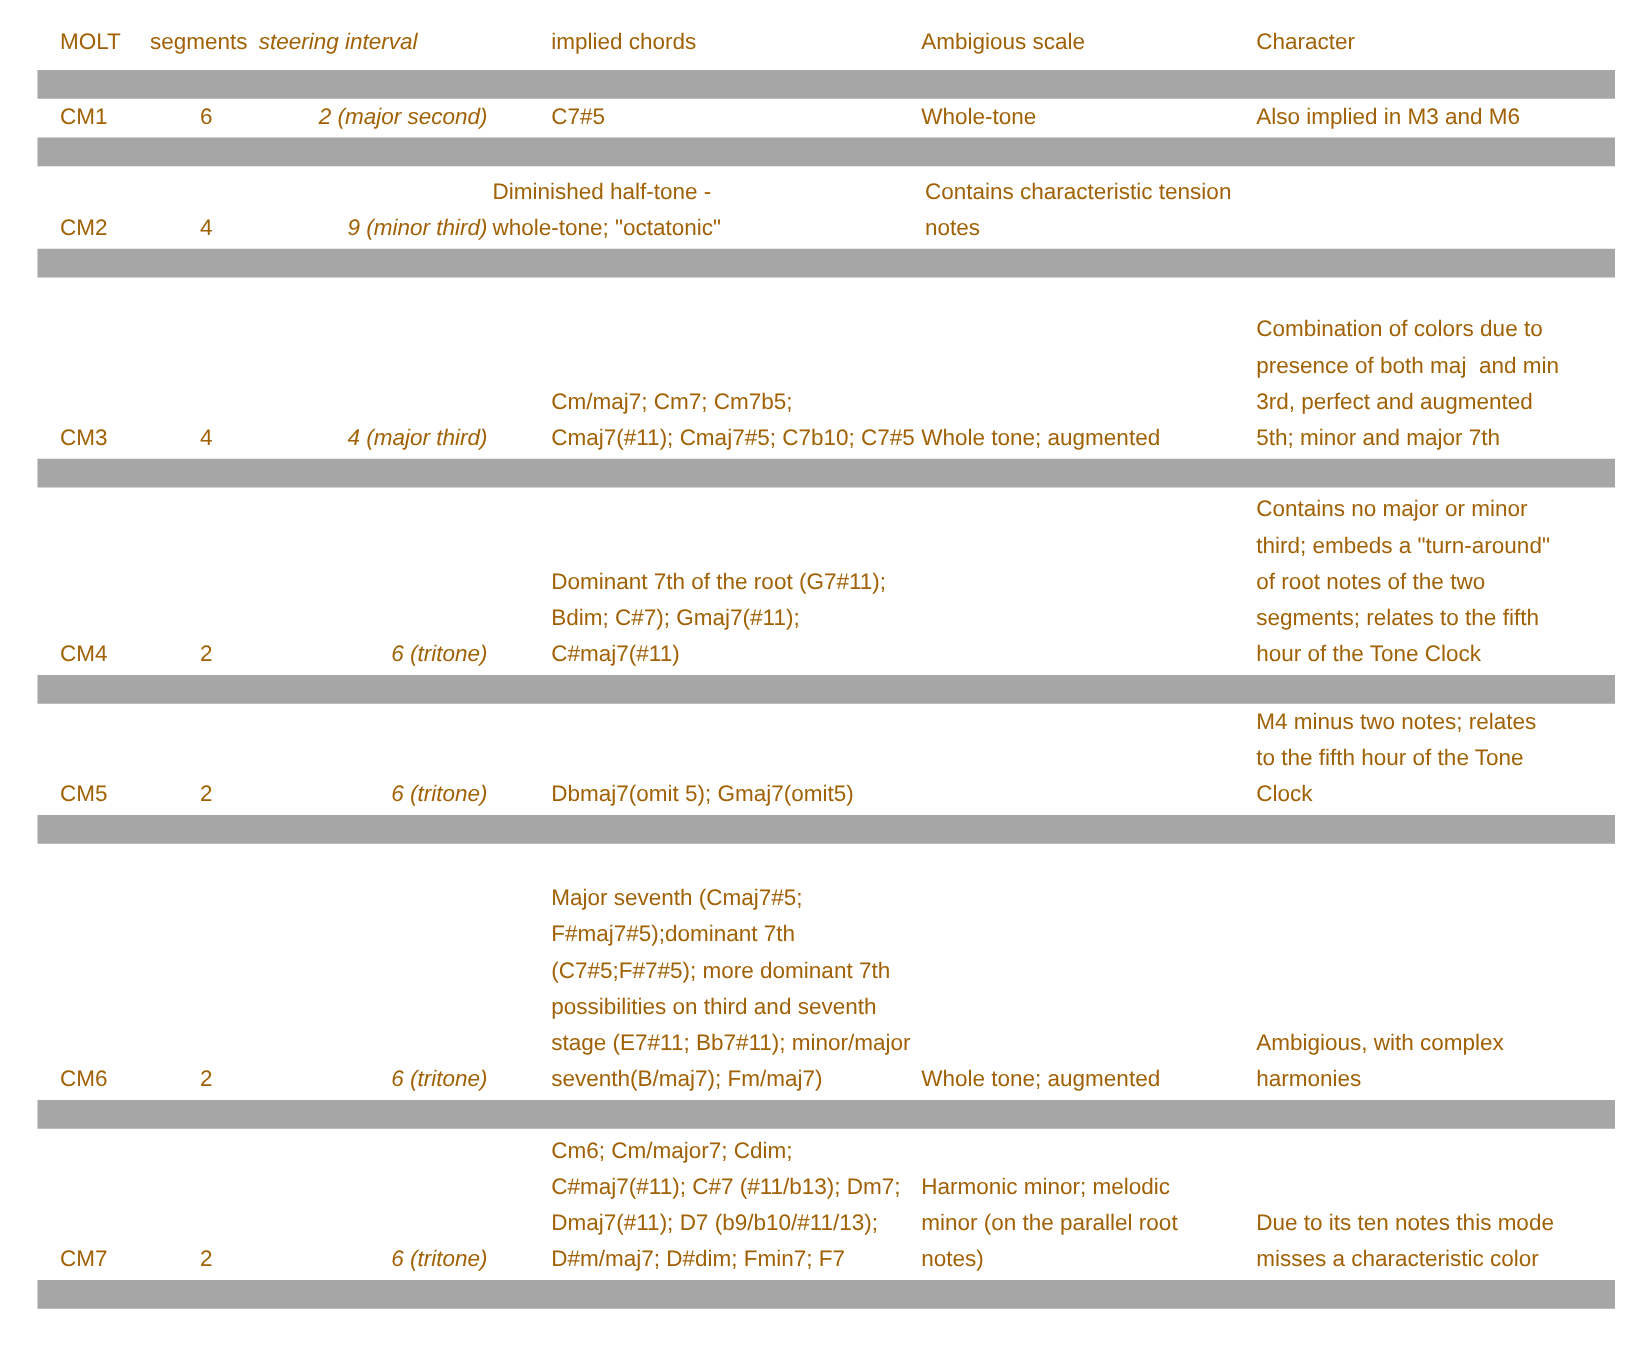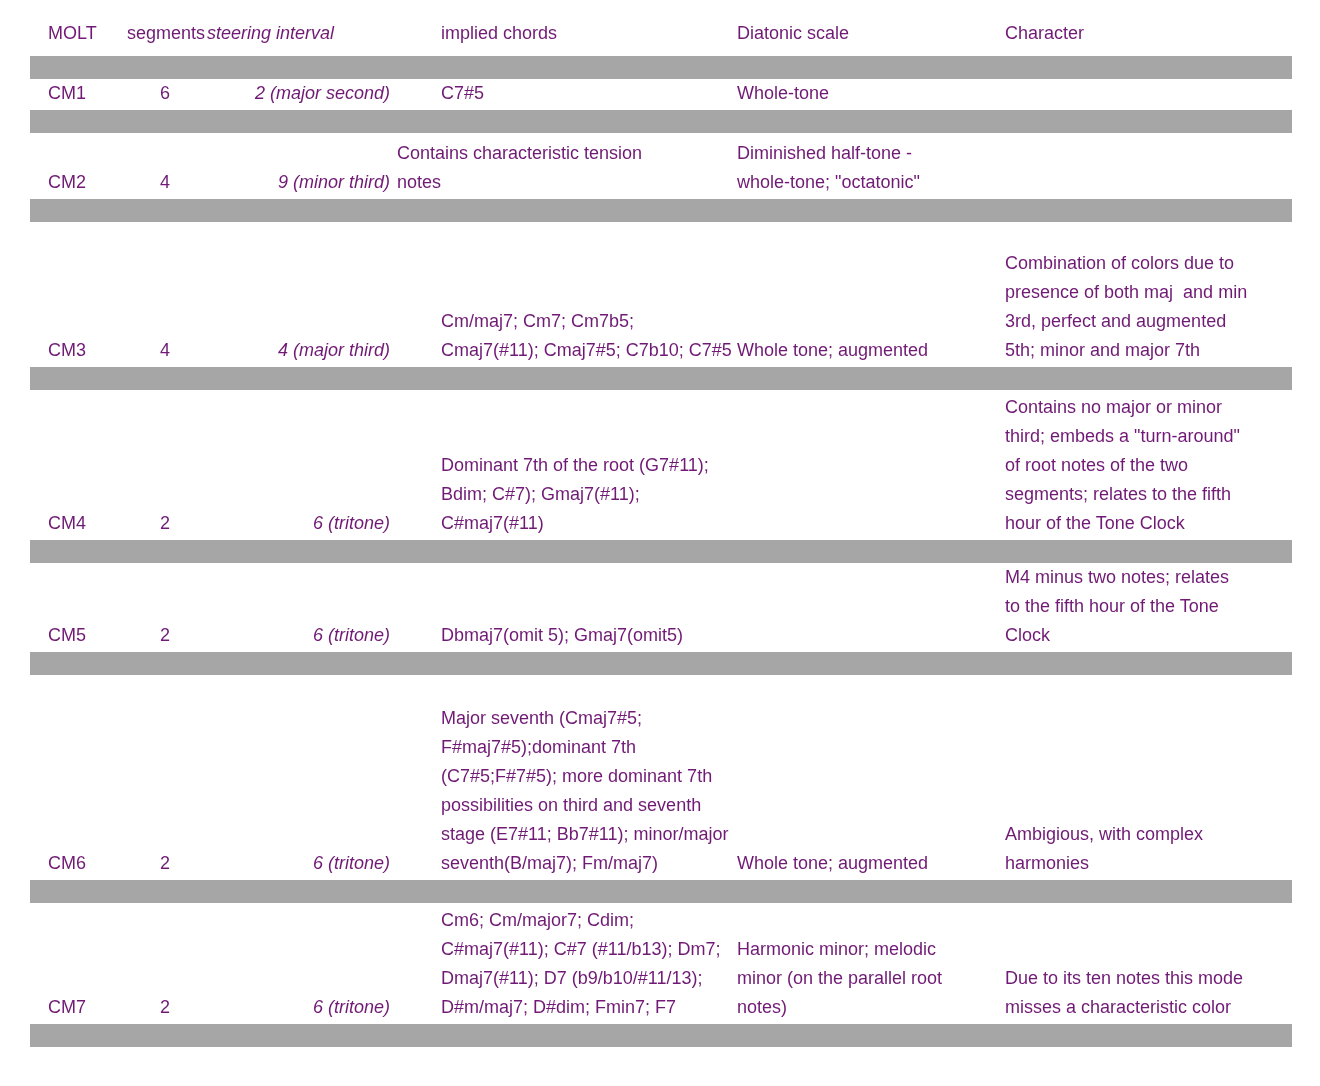--- a/index.html
+++ b/index.html
@@ -18,33 +18,33 @@
     width: 1262px;
   }
   .row {
     display: grid;
     grid-template-columns: 75px 100px 187px 343px 265px 292px;
     align-items: end;
   }
   .cell {
     font-size: 18px;
     line-height: 29px;
-    color: #701a75;
+    color: #a16207;
     white-space: pre;
     padding-bottom: 2px;
     overflow: visible;
   }
   .c1 { padding-left: 18px; }
   .c2 { text-align: center; padding-left: 20px; }
   .c3 { text-align: right; padding-right: 2px; font-style: italic; }
   .c4 { padding-left: 3px; margin-left: 46px; }
   .c5 { padding-left: 2px; }
   .c6 { padding-left: 5px; }
   .header .cell { padding-bottom: 8px; }
-  .header .c2 { text-align: right; padding-left: 8px; }
+  .header .c2 { text-align: center; padding-left: 8px; }
   .header .c3 { text-align: left; padding-left: 2px; padding-right: 0; }
   .rh-header { min-height: 42px; }
   .rh-cm1 { min-height: 29px; }
   .rh-cm2 { min-height: 66px; }
   .rh-cm3 { min-height: 145px; }
   .rh-cm4 { min-height: 150px; }
   .rh-cm5 { min-height: 89px; }
   .rh-cm6 { min-height: 205px; }
   .rh-cm7 { min-height: 121px; }
   .spacer {
@@ -55,44 +55,45 @@
 </head>
 <body>
 
 <div class="table">
 
   <div class="row header rh-header">
     <div class="cell c1">MOLT</div>
     <div class="cell c2">segments</div>
     <div class="cell c3">steering interval</div>
     <div class="cell c4">implied chords</div>
-    <div class="cell c5">Diatonic scale</div>
+    <div class="cell c5">Ambigious scale</div>
     <div class="cell c6">Character</div>
   </div>
 
   <div class="spacer"></div>
 
   <div class="row rh-cm1">
     <div class="cell c1">CM1</div>
     <div class="cell c2">6</div>
     <div class="cell c3">2 (major second)</div>
     <div class="cell c4">C7#5</div>
     <div class="cell c5">Whole-tone</div>
+    <div class="cell c6">Also implied in M3 and M6</div>
   </div>
 
   <div class="spacer"></div>
 
   <div class="row rh-cm2">
     <div class="cell c1">CM2</div>
     <div class="cell c2">4</div>
     <div class="cell c3">9 (minor third)</div>
+    <div class="cell c5">Diminished half-tone -
+whole-tone; "octatonic"</div>
     <div class="cell c6">Contains characteristic tension
 notes</div>
-    <div class="cell c5">Diminished half-tone -
-whole-tone; "octatonic"</div>
   </div>
 
   <div class="spacer"></div>
 
   <div class="row rh-cm3">
     <div class="cell c1">CM3</div>
     <div class="cell c2">4</div>
     <div class="cell c3">4 (major third)</div>
     <div class="cell c4">Cm/maj7; Cm7; Cm7b5;
 Cmaj7(#11); Cmaj7#5; C7b10; C7#5</div>

